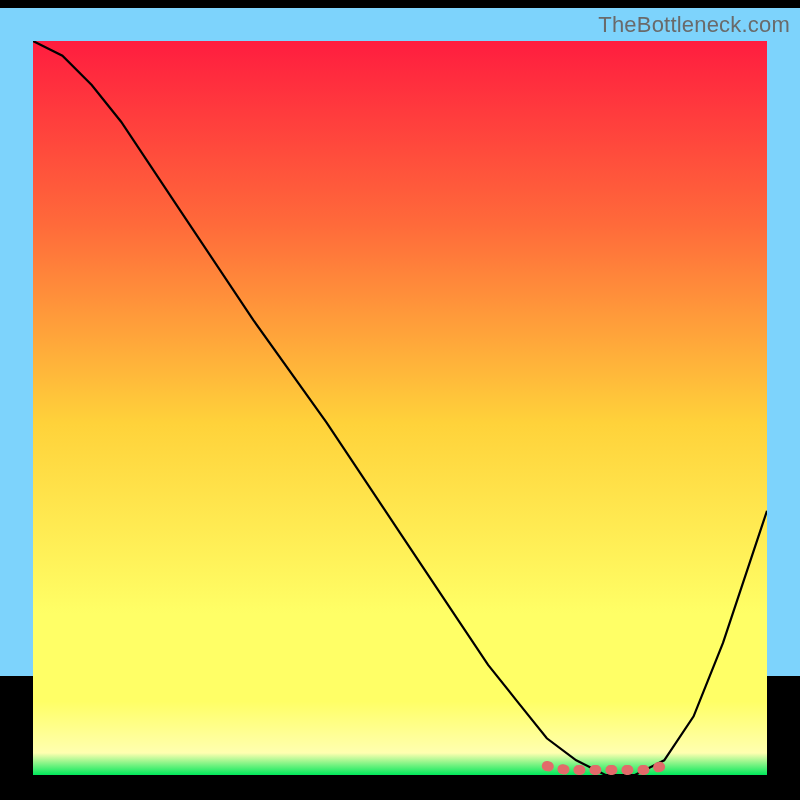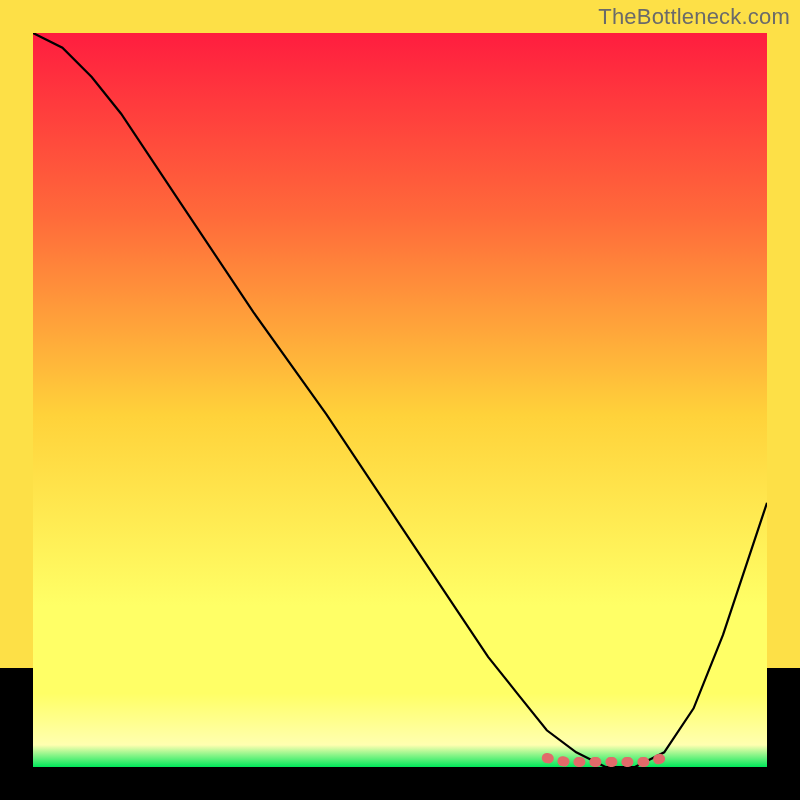--- a/index.html
+++ b/index.html
@@ -8,21 +8,22 @@
     width: 800px;
     height: 800px;
     background: #000;
     overflow: hidden;
     font-family: Arial, Helvetica, sans-serif;
   }
   .frame {
     position: relative;
     width: 800px;
     height: 668px;
-    background: #fde047;
+    background: #7dd3fc;
+    margin-top: 8px;
   }
   .watermark {
     position: absolute;
     top: 4px;
     right: 10px;
     color: #6a6a6a;
     font-size: 22px;
     font-weight: 500;
     letter-spacing: 0.2px;
     user-select: none;

